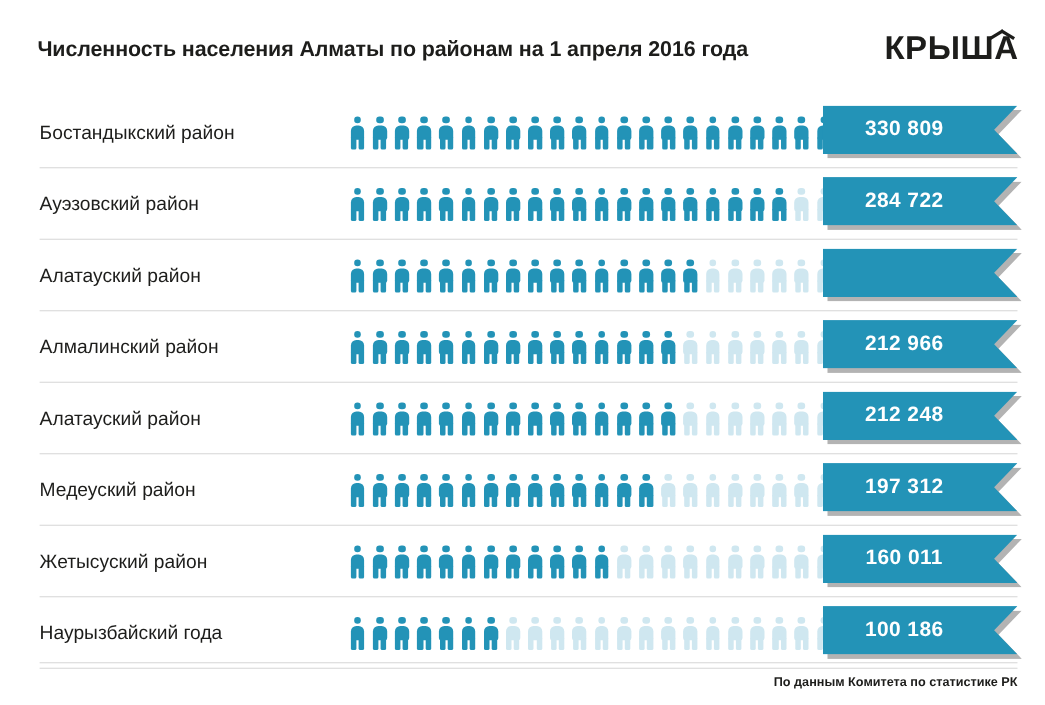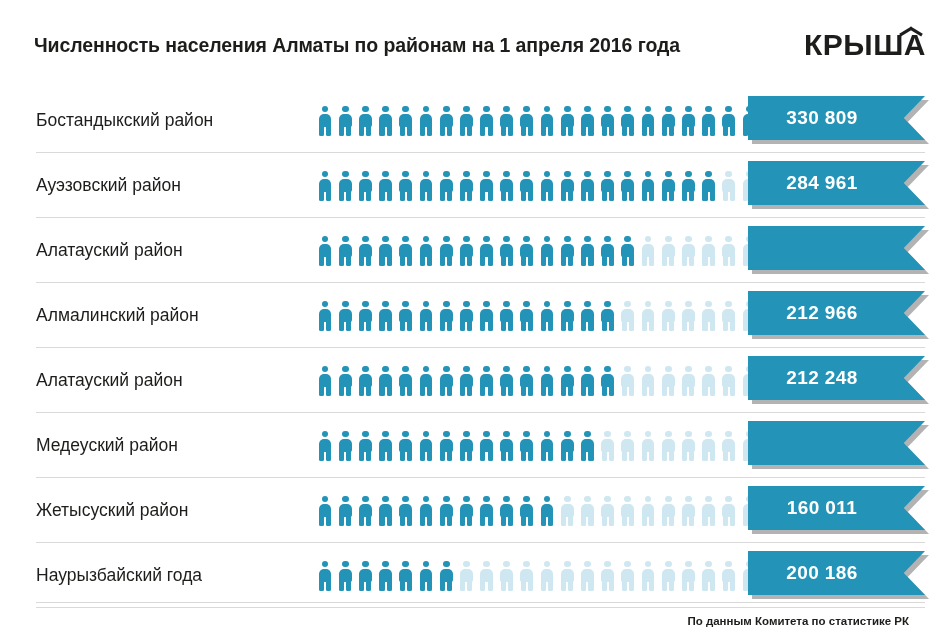--- a/index.html
+++ b/index.html
@@ -195,21 +195,21 @@
   .footer-line {
     position: absolute;
     left: 36px;
     right: 25px;
     bottom: 38px;
     height: 1px;
     background: #d9d9d9;
   }
   .source {
     position: absolute;
-    right: 41px;
+    right: 25px;
     bottom: 14px;
     font-size: 11.5px;
     font-weight: bold;
     color: #1d1d1b;
     white-space: nowrap;
     text-align: right;
   }
 </style>
 </head>
 <body>
@@ -524,21 +524,21 @@
           <div class="person" style="color: rgb(207, 231, 240);">
             <span class="head"></span>
             <span class="body"></span>
             <span class="legL"></span>
             <span class="legR"></span>
           </div>
         </div>
         <div class="value-flag">
           <div class="shadow" style="background: rgb(179, 179, 179);"></div>
           <div class="fill" style="background: rgb(35, 147, 183);"></div>
-          <div class="txt">284 961</div>
+          <div class="txt">284 722</div>
         </div>
         <div class="sep" style="background: rgb(217, 217, 217);"></div>
       </div>
       <div class="row">
         <div class="row-label">Алатауский район</div>
         <div class="icons">
           <div class="person" style="color: rgb(35, 147, 183);">
             <span class="head"></span>
             <span class="body"></span>
             <span class="legL"></span>
@@ -1143,20 +1143,21 @@
           <div class="person" style="color: rgb(207, 231, 240);">
             <span class="head"></span>
             <span class="body"></span>
             <span class="legL"></span>
             <span class="legR"></span>
           </div>
         </div>
         <div class="value-flag">
           <div class="shadow" style="background: rgb(179, 179, 179);"></div>
           <div class="fill" style="background: rgb(35, 147, 183);"></div>
+          <div class="txt">197 312</div>
         </div>
         <div class="sep" style="background: rgb(217, 217, 217);"></div>
       </div>
       <div class="row">
         <div class="row-label">Жетысуский район</div>
         <div class="icons">
           <div class="person" style="color: rgb(35, 147, 183);">
             <span class="head"></span>
             <span class="body"></span>
             <span class="legL"></span>
@@ -1452,21 +1453,21 @@
           <div class="person" style="color: rgb(207, 231, 240);">
             <span class="head"></span>
             <span class="body"></span>
             <span class="legL"></span>
             <span class="legR"></span>
           </div>
         </div>
         <div class="value-flag">
           <div class="shadow" style="background: rgb(179, 179, 179);"></div>
           <div class="fill" style="background: rgb(35, 147, 183);"></div>
-          <div class="txt">200 186</div>
+          <div class="txt">100 186</div>
         </div>
         <div class="sep" style="background: rgb(217, 217, 217);"></div>
       </div>
     </div>
 
   <div class="footer-line"></div>
   <div class="source">По данным Комитета по статистике РК</div>
 
 </div>
 

